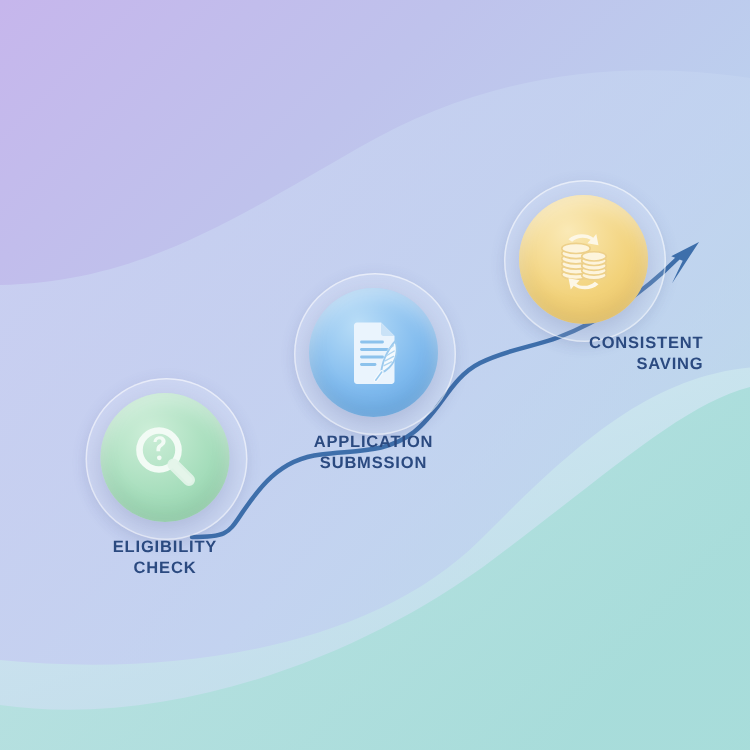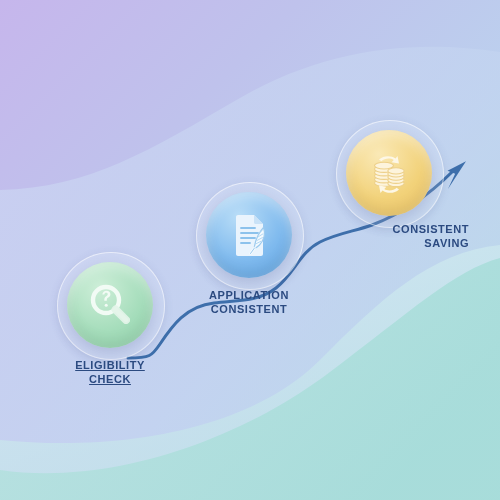--- a/index.html
+++ b/index.html
@@ -131,21 +131,21 @@
       </g>
       <line x1="30.6" y1="29.6" x2="41" y2="40" stroke="#e4f5ea" stroke-width="8" stroke-linecap="round" opacity="0.92"></line>
       <g fill="#f2fbf5">
         <path d="M17.3,14.6 c0.3-2.4 2.0-3.8 4.2-3.8 c2.3,0 3.9,1.4 3.9,3.4
                  c0,1.6-0.8,2.4-2.2,3.4 c-1.1,0.8-1.4,1.3-1.4,2.4 l0,0.8 l-2.5,0 l0-1.0
                  c0-1.7 0.5-2.6 1.9-3.6 c1.1-0.8 1.5-1.2 1.5-2.0 c0-0.9-0.7-1.4-1.6-1.4
                  c-1.0,0-1.6,0.6-1.7,1.8 z"></path>
         <circle cx="21.2" cy="25.2" r="1.55"></circle>
       </g>
     </svg>
-    <div class="node-label" style="left:-80px; top:53px; width:160px; font-size:11px; color:#2b4a80;text-decoration:underline;">ELIGIBILITY
+    <div class="node-label" style="left:-80px; top:53px; width:160px; font-size:11px; color:#2b4a80;">ELIGIBILITY
 CHECK</div>
   </div>
 
   <div class="step-node" style="left:249px; top:235px;">
     <div class="node-halo" style="left:-53px; top:-53px; width:106px; height:106px;"></div>
     <div class="node-disc" style="left:-43px; top:-43px; width:86px; height:86px;
                 background:radial-gradient(circle at 38% 28%, #b9ddf7 0%, #7fbaee 55%, #5ea2e0 100%);"></div>
     <svg class="node-icon" style="left:-25px; top:-26px;" width="50" height="52" viewBox="0 0 50 52">
       <path d="M14,6 L30,6 L39,15 L39,45 C39,46.1 38.1,47 37,47 L14,47
                C12.9,47 12,46.1 12,45 L12,8 C12,6.9 12.9,6 14,6 Z" fill="#eaf4fd"></path>
@@ -163,21 +163,21 @@
           <line x1="38.2" y1="21.5" x2="34.2" y2="24.5"></line>
           <line x1="38.8" y1="25.0" x2="33.6" y2="28.2"></line>
           <line x1="38.4" y1="28.6" x2="32.8" y2="31.6"></line>
           <line x1="37.0" y1="32.2" x2="32.0" y2="34.8"></line>
         </g>
         <path d="M30.5,39 L26.5,44.5" stroke="#f4fafe" stroke-width="2.6" stroke-linecap="round"></path>
         <path d="M30.5,39 L26.5,44.5" stroke="#9ccaee" stroke-width="1.0" stroke-linecap="round"></path>
       </g>
     </svg>
     <div class="node-label" style="left:-85px; top:53px; width:170px; font-size:11px; color:#2b4a80;">APPLICATION
-CONSISTENT</div>
+SUBMSSION</div>
   </div>
 
   <div class="step-node" style="left:389px; top:173px;">
     <div class="node-halo" style="left:-53px; top:-53px; width:106px; height:106px;"></div>
     <div class="node-disc" style="left:-43px; top:-43px; width:86px; height:86px;
                 background:radial-gradient(circle at 38% 28%, #fae9b6 0%, #f2d27a 55%, #e9c163 100%);"></div>
     <svg class="node-icon" style="left:-26px; top:-26px;" width="52" height="52" viewBox="0 0 52 52">
       <g fill="#fdf4dc" stroke="#edd08a" stroke-width="1.1">
         <ellipse cx="21" cy="36" rx="9.5" ry="3.4"></ellipse>
         <ellipse cx="21" cy="32.5" rx="9.5" ry="3.4"></ellipse>

